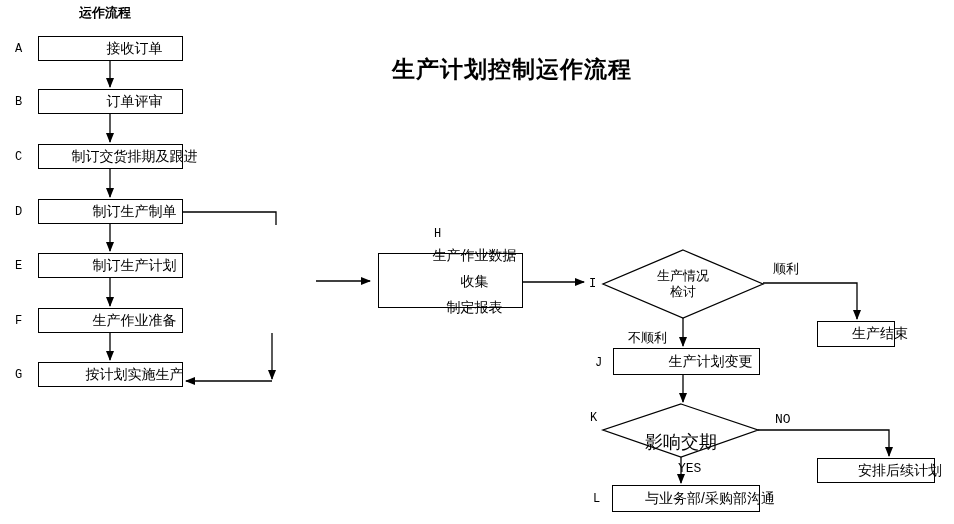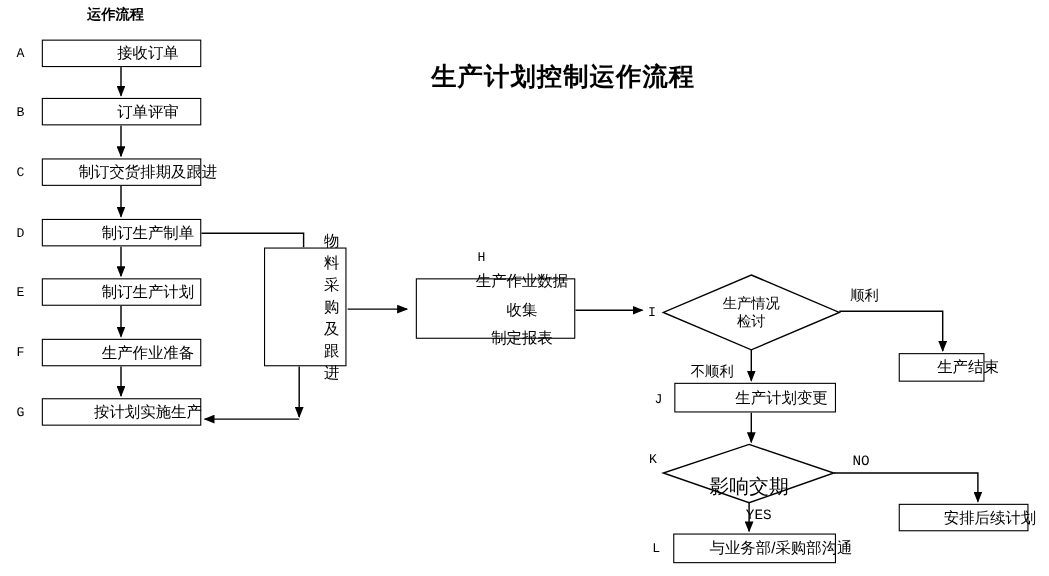--- a/index.html
+++ b/index.html
@@ -104,24 +104,20 @@
   <div class="letter" style="left:15px; top:367px;">G</div>
 
   <div class="box" style="left:38px; top:36px;  width:145px; height:25px;">接收订单</div>
   <div class="box" style="left:38px; top:89px;  width:145px; height:25px;">订单评审</div>
   <div class="box" style="left:38px; top:144px; width:145px; height:25px;">制订交货排期及跟进</div>
   <div class="box" style="left:38px; top:199px; width:145px; height:25px;">制订生产制单</div>
   <div class="box" style="left:38px; top:253px; width:145px; height:25px;">制订生产计划</div>
   <div class="box" style="left:38px; top:362px; width:145px; height:25px;">按计划实施生产</div>
   <div class="box" style="left:38px; top:308px; width:145px; height:25px;">生产作业准备</div>
 
-  <div class="box multiline mat-box" style="left:240px; top:225px; width:75px; height:108px;">
-    <span class="mat-line">物料采购</span>
-    <span class="mat-line">及跟进</span>
-  </div>
 
   <div class="letter" style="left:434px; top:226px;">H</div>
   <div class="box multiline h-box" style="left:378px; top:253px; width:145px; height:55px;">
     <span class="h-line">生产作业数据收集</span>
     <span class="h-line">制定报表</span>
   </div>
 
   <div class="letter" style="left:589px; top:276px;">I</div>
   <div class="dtext" style="left:623px; top:268px; width:120px;">
     <span style="display:block;">生产情况</span>

